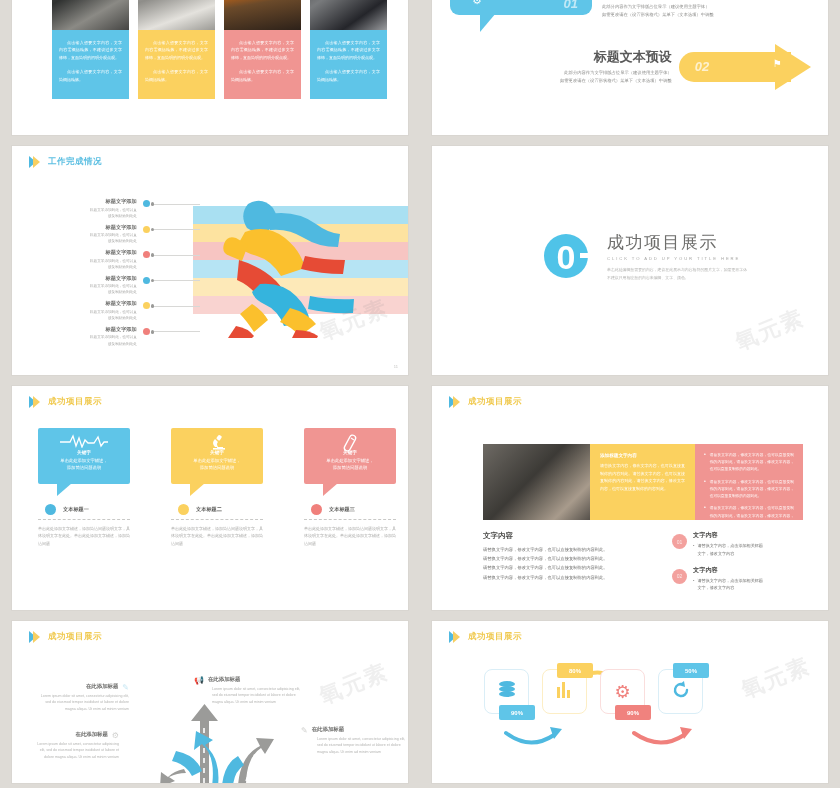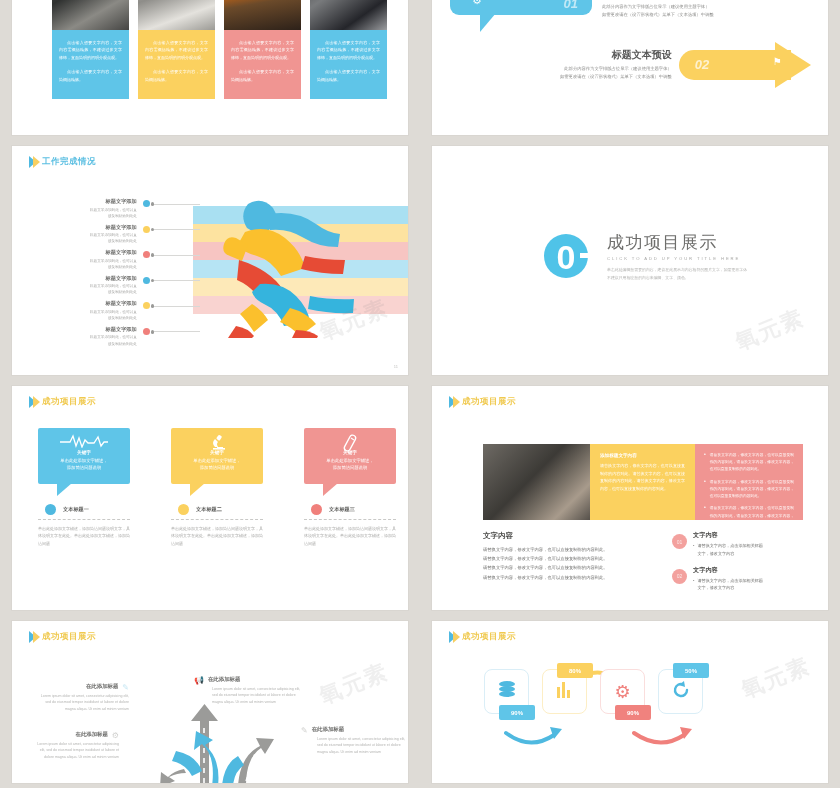--- a/index.html
+++ b/index.html
@@ -18,21 +18,21 @@
   .cell { padding: 6px 12px 5px 12px; }
   .cell.r1 { padding-top: 0; }
   .slide {
     width: 100%; height: 100%;
     background: #ffffff;
     position: relative;
     overflow: hidden;
     box-shadow: 0 0 0 1px rgba(0,0,0,0.02);
   }
   
-  .sl-head { position: absolute; top: 10px; left: 17px; display: flex; align-items: center; gap: 5px; }
+  .sl-head { position: absolute; top: 10px; left: 17px; display: flex; align-items: center; gap: 11px; }
   .chev-grp { display: flex; align-items: center; }
   .chev { width: 0; height: 0; border-top: 6px solid transparent; border-bottom: 6px solid transparent; margin-right: -3px; }
   .chev.b1 { border-left: 7px solid #4fb9e0; }
   .chev.y1 { border-left: 7px solid #f7cf62; }
   .sl-title { font-size: 8.5px; color: #f0c94e; font-weight: bold; letter-spacing: .5px; white-space: nowrap; }
   .sl-title.blue { color: #5cbfe2; }
 
   
   .cards { position: absolute; left: 40px; top: -42px; display: flex; gap: 9px; }
   .card { width: 77px; }
@@ -50,21 +50,21 @@
 
   
   .cal-blue { position: absolute; left: 18px; top: -30px; width: 142px; height: 45px; background: #5fc5e8; border-radius: 9px; }
   .cal-blue .tail { position: absolute; left: 30px; bottom: -17px; width: 0; height: 0; border-left: 0 solid transparent; border-right: 16px solid transparent; border-top: 19px solid #5fc5e8; }
   .cal-blue .gear { position: absolute; left: 22px; bottom: 8px; color: #fff; font-size: 11px; }
   .num01 { position: absolute; right: 14px; bottom: 4px; color: rgba(255,255,255,.62); font-size: 13px; font-weight: bold; font-style: italic; }
   .cal-txt1 { position: absolute; left: 170px; top: 3px; font-size: 4.3px; color: #8a8a88; line-height: 1.95; }
 
   .arr-row { position: absolute; left: 128px; top: 48px; display: flex; align-items: center; }
   .arr-label { text-align: right; margin-right: 7px; }
-  .arr-label .t { font-size: 10px; font-weight: bold; color: #595959; margin-bottom: 3px; }
+  .arr-label .t { font-size: 13px; font-weight: bold; color: #595959; margin-bottom: 3px; }
   .arr-label .s { font-size: 4.3px; color: #8a8a88; line-height: 1.95; }
   .arr-yellow { position: relative; width: 148px; height: 30px; }
   .arr-yellow .bar { position: absolute; left: 0; top: 0; width: 112px; height: 30px; background: #fbd15f; border-radius: 15px 0 0 15px; }
   .arr-yellow .head { position: absolute; left: 96px; top: -8px; width: 0; height: 0; border-top: 23px solid transparent; border-bottom: 23px solid transparent; border-left: 36px solid #fbd15f; }
   .arr-yellow .num { position: absolute; left: 16px; top: 7px; color: rgba(255,255,255,.7); font-size: 13px; font-weight: bold; font-style: italic; }
   .arr-yellow .flag { position: absolute; left: 94px; top: 6px; color: #fff; font-size: 10px; }
 
   
   .run-list { position: absolute; left: 18px; top: 52px; }
   .run-item { display: flex; align-items: flex-start; justify-content: flex-end; margin-bottom: 4.5px; }

